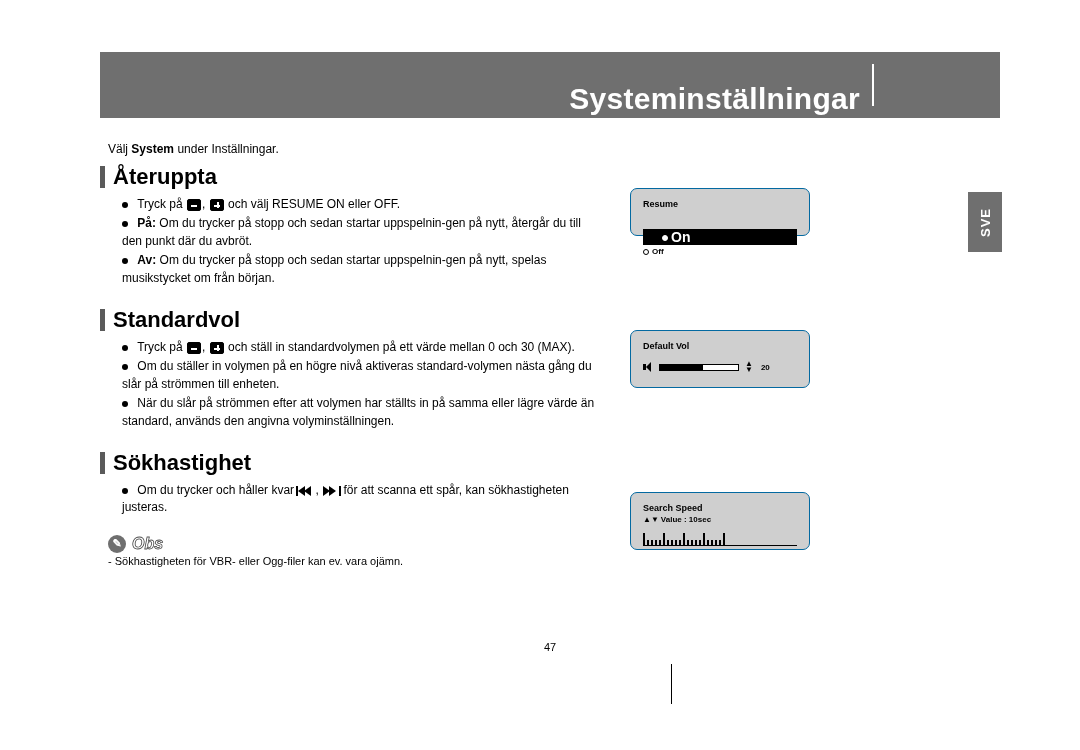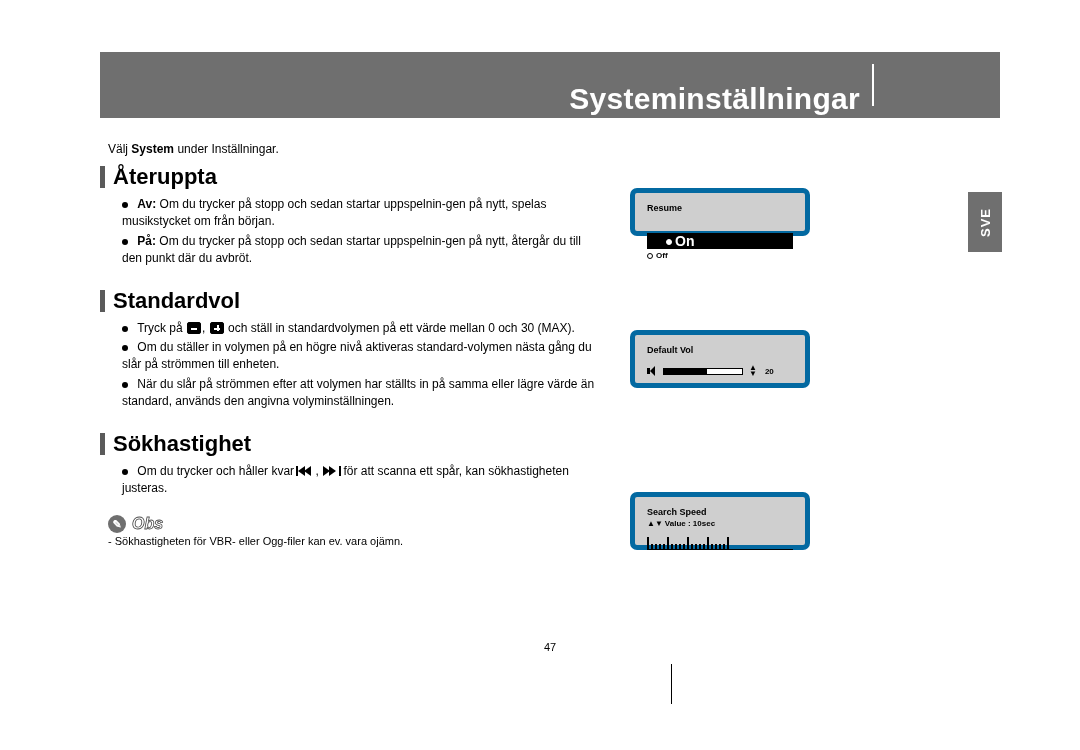--- a/index.html
+++ b/index.html
@@ -139,21 +139,21 @@
     justify-content:center;
     writing-mode:vertical-rl;
     transform:rotate(180deg);
     letter-spacing:1px;
   }
   .osd {
     position:absolute;
     left:530px;
     width:180px;
     background:#cfcfcf;
-    border:5px solid #0369a1;
+    border:1px solid #0369a1;
     border-radius:7px;
     padding:10px 12px 12px 12px;
     font-size:9px;
     font-weight:bold;
     color:#000;
   }
   .osd-resume { top:136px; height:48px; }
   .osd-defvol { top:278px; height:58px; }
   .osd-speed  { top:440px; height:58px; }
   .osd .title { font-size:9px; margin-bottom:2px; }
@@ -246,25 +246,32 @@
   </div>
 
   <div class="section">
     <div class="section-head">
       <div class="section-bar"></div>
       <div class="section-title">Återuppta</div>
     </div>
     <div class="body-text">
       <div class="row">
         <span class="dot"></span>
+        <span>Tryck på </span>
+        <span class="minus-icon"></span>,
+        <span class="plus-icon"></span>
+        <span> och välj RESUME ON eller OFF.</span>
+      </div>
+      <div class="row">
+        <span class="dot"></span>
+        <b>På:</b><span> Om du trycker på stopp och sedan startar uppspelnin-gen på nytt, återgår du till den punkt där du avbröt.</span>
+      </div>
+      <div class="row">
+        <span class="dot"></span>
         <b>Av:</b><span> Om du trycker på stopp och sedan startar uppspelnin-gen på nytt, spelas musikstycket om från början.</span>
-      </div>
-      <div class="row">
-        <span class="dot"></span>
-        <b>På:</b><span> Om du trycker på stopp och sedan startar uppspelnin-gen på nytt, återgår du till den punkt där du avbröt.</span>
       </div>
     </div>
   </div>
 
   <div class="osd osd-resume">
     <div class="title">Resume</div>
     <div class="sel"><span class="radio fill"></span><span>On</span></div>
     <div class="opt"><span class="radio"></span><span>Off</span></div>
   </div>
 

